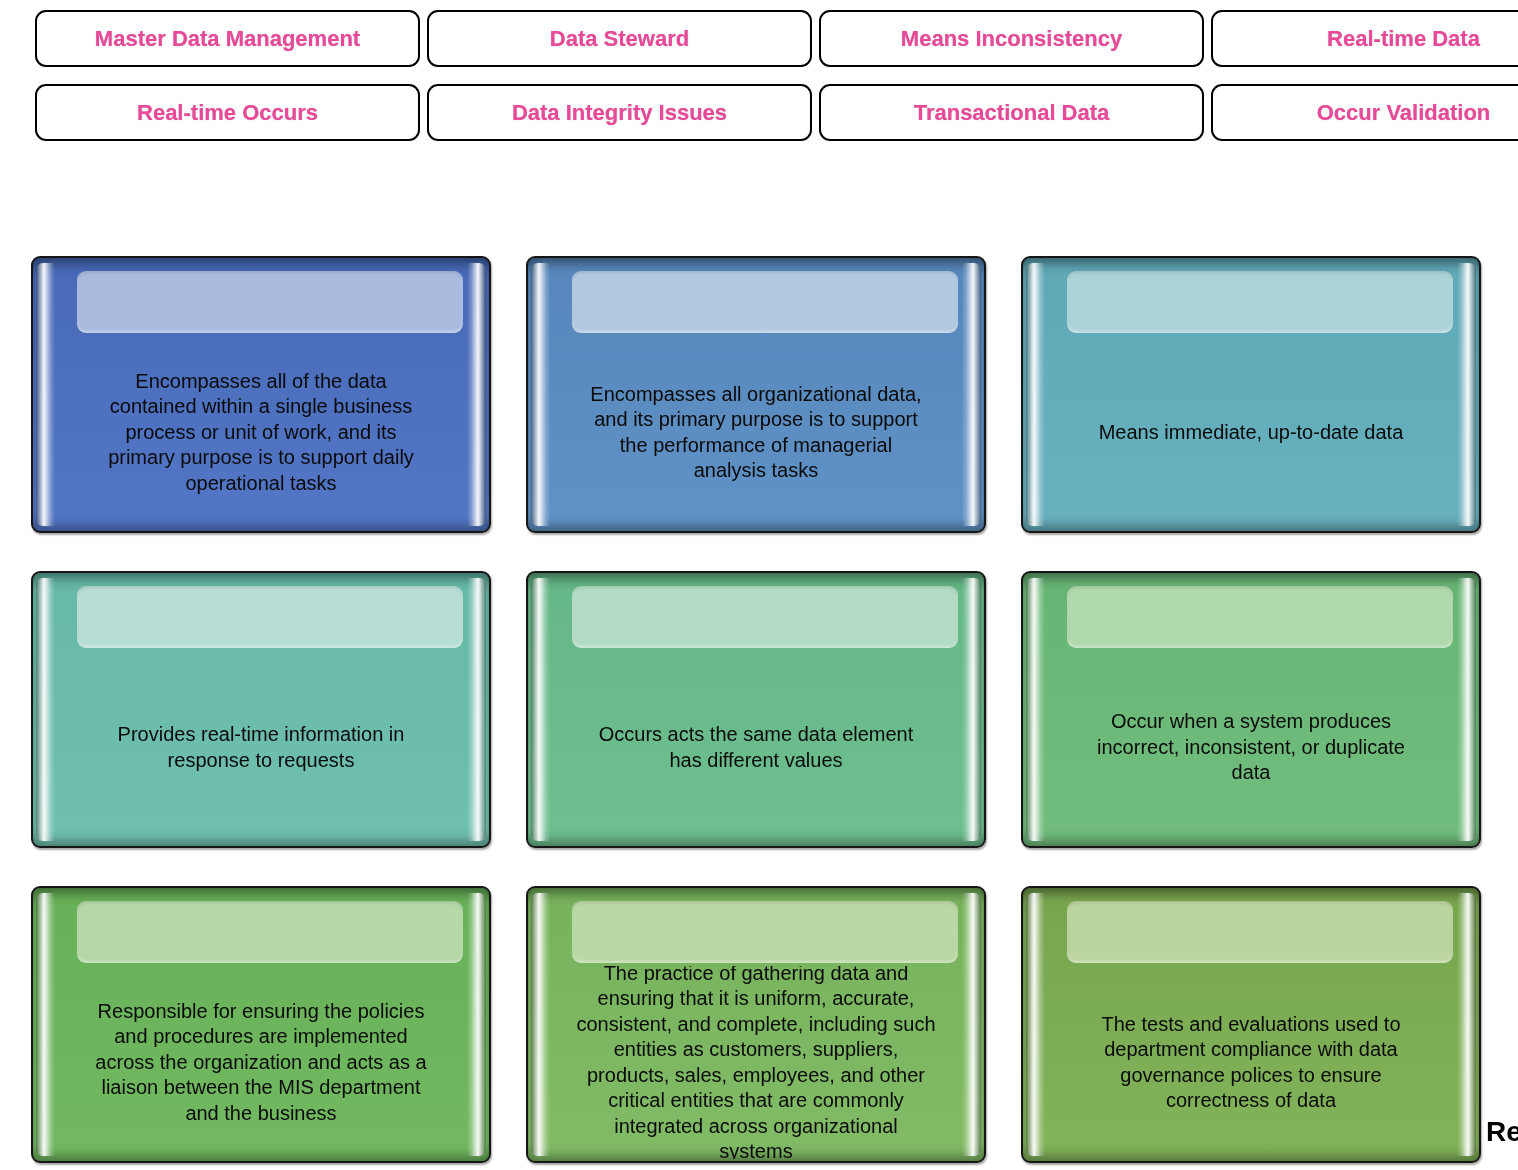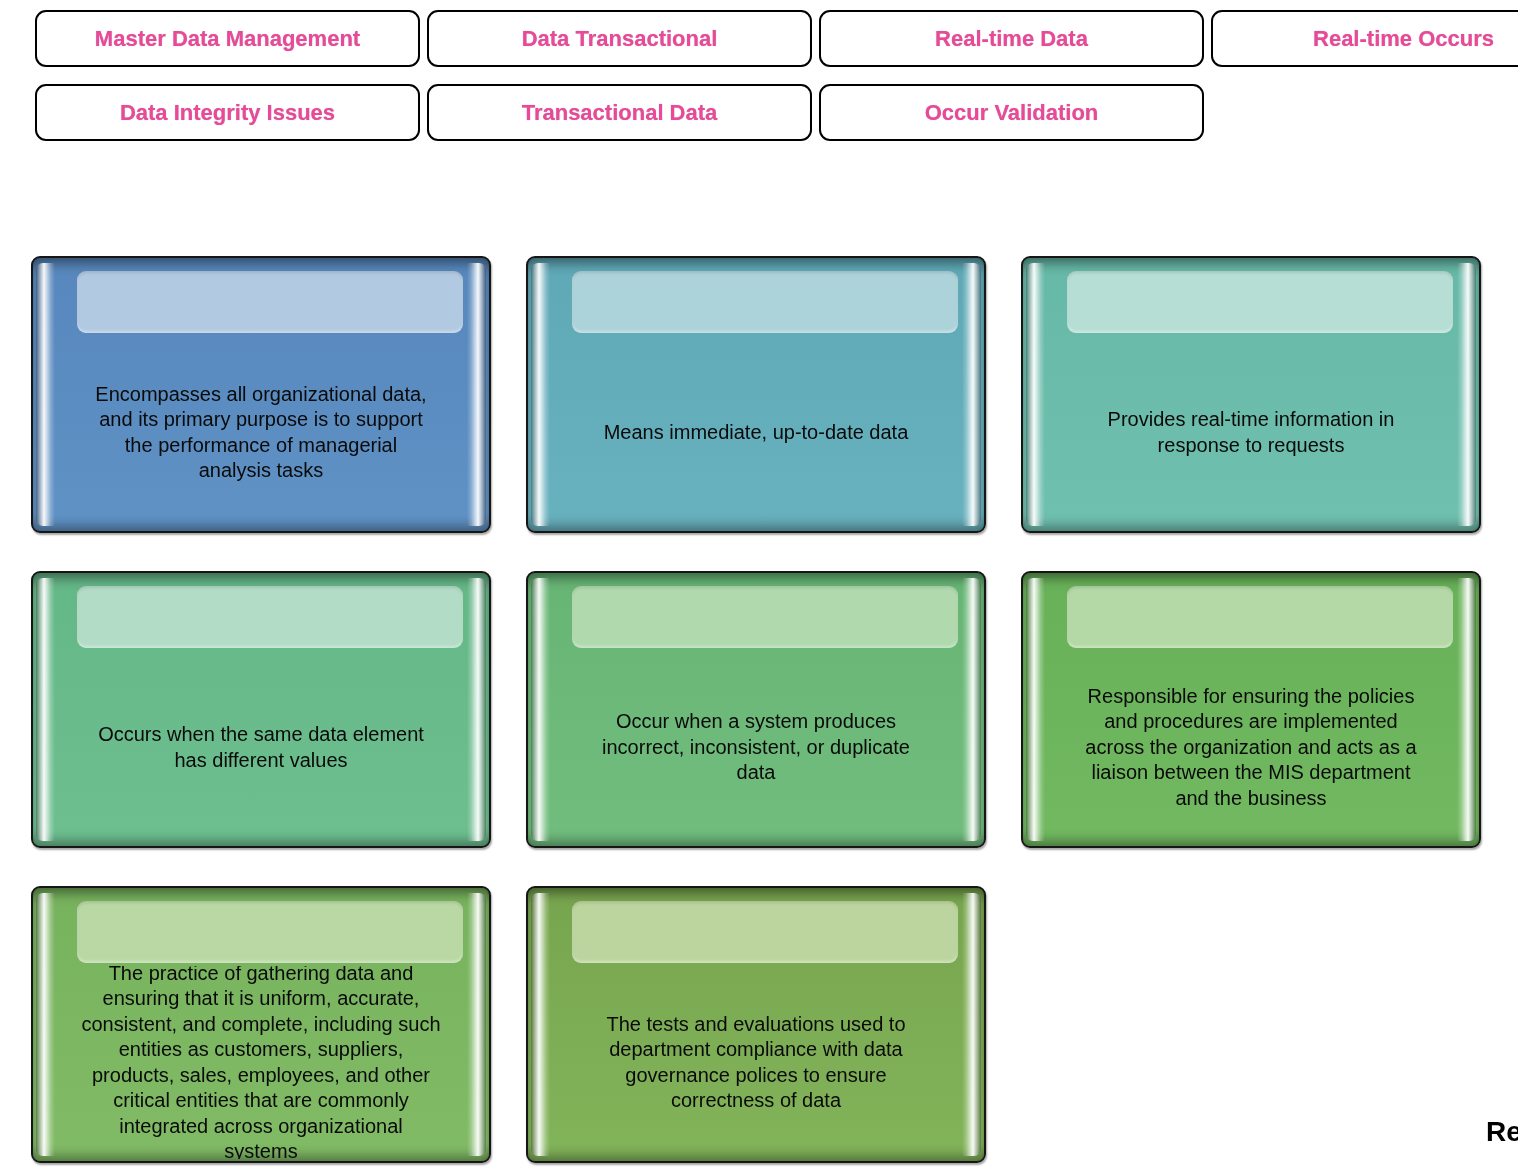--- a/index.html
+++ b/index.html
@@ -98,48 +98,57 @@
     font-size:28px;font-weight:bold;color:#000;
     white-space:nowrap;
     cursor:pointer;
   }
 </style>
 </head>
 <body>
 
 <div class="chips">
   <div class="chip">Master Data Management</div>
-  <div class="chip">Data Transactional</div>
+  <div class="chip">Data Steward</div>
+  <div class="chip">Means Inconsistency</div>
   <div class="chip">Real-time Data</div>
   <div class="chip">Real-time Occurs</div>
   <div class="chip">Data Integrity Issues</div>
   <div class="chip">Transactional Data</div>
   <div class="chip">Occur Validation</div>
 </div>
 
 <div class="cards">
+  <div class="card" style="--c1: #4769B8; --c2: #5377C6; --zone: #A9BBDF;">
+    <div class="zone"></div>
+    <div class="cardtext">Encompasses all of the data
+contained within a single business
+process or unit of work, and its
+primary purpose is to support daily
+operational tasks</div>
+  </div>
   <div class="card" style="--c1: #5787BC; --c2: #6092C6; --zone: #B1C9E1;">
     <div class="zone"></div>
     <div class="cardtext">Encompasses all organizational data,
 and its primary purpose is to support
 the performance of managerial
 analysis tasks</div>
   </div>
   <div class="card" style="--c1: #5FA8B6; --c2: #68B1BE; --zone: #ACD3D9;">
     <div class="zone"></div>
     <div class="cardtext">Means immediate, up-to-date data</div>
   </div>
   <div class="card" style="--c1: #66B8A7; --c2: #70C0AF; --zone: #B6DED5;">
     <div class="zone"></div>
     <div class="cardtext">Provides real-time information in
 response to requests</div>
   </div>
   <div class="card" style="--c1: #64B787; --c2: #6EBF90; --zone: #B2DCC5;">
     <div class="zone"></div>
-    <div class="cardtext">Occurs when the same data element
+    <div class="cardtext">Occurs acts the same data element
 has different values</div>
   </div>
   <div class="card" style="--c1: #67B575; --c2: #71BD7E; --zone: #B0D9AE;">
     <div class="zone"></div>
     <div class="cardtext">Occur when a system produces
 incorrect, inconsistent, or duplicate
 data</div>
   </div>
   <div class="card" style="--c1: #68B158; --c2: #72B961; --zone: #B4D8A6;">
     <div class="zone"></div>

